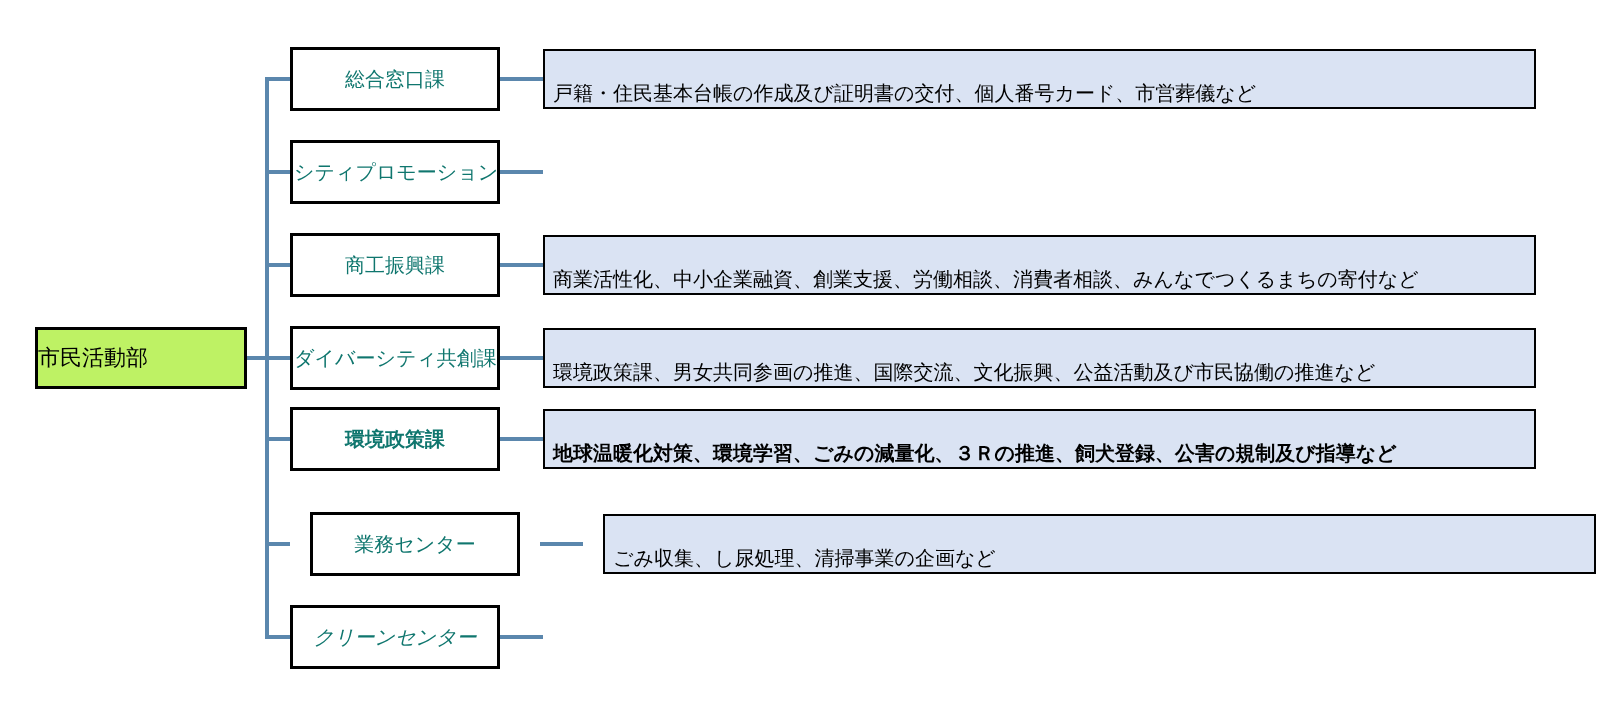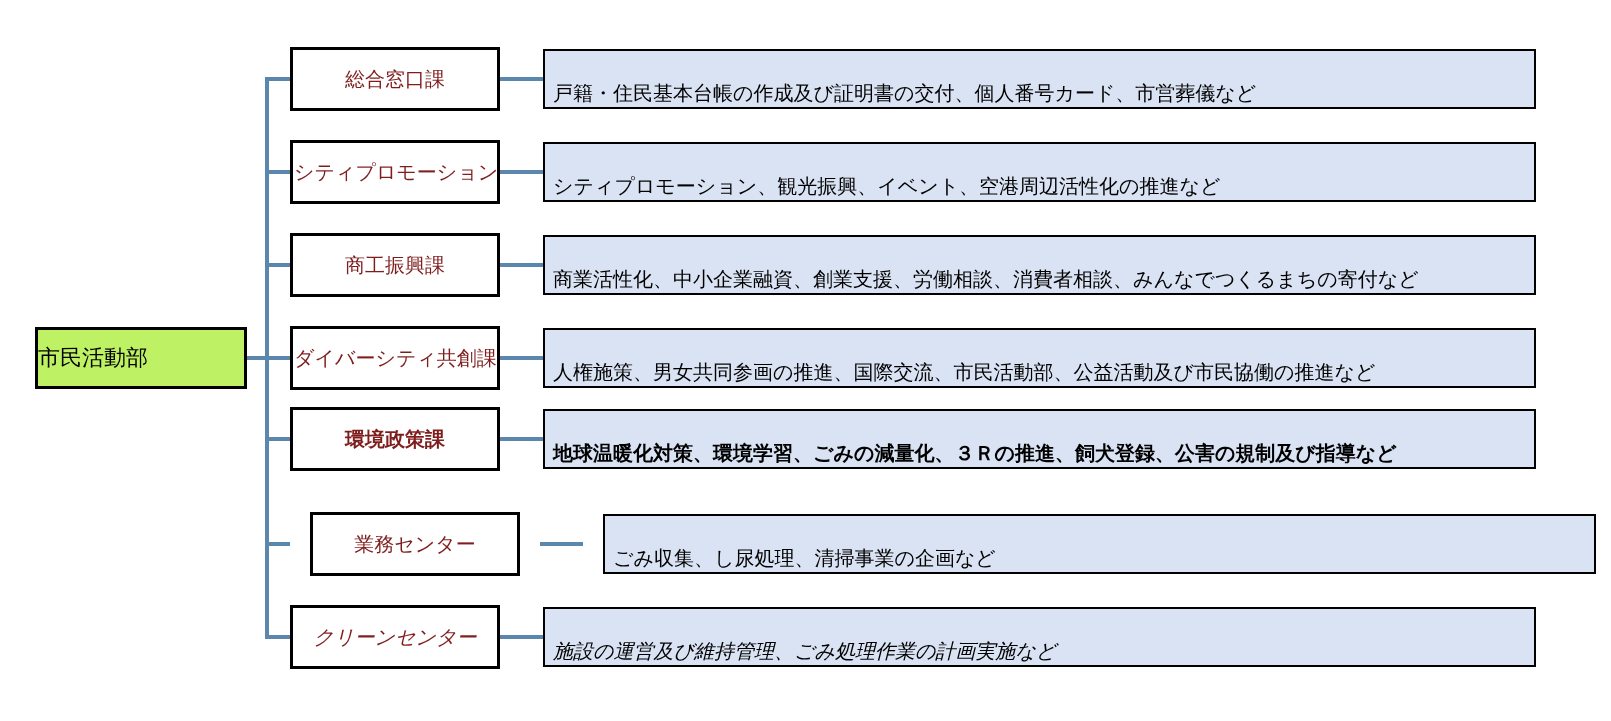--- a/index.html
+++ b/index.html
@@ -58,21 +58,21 @@
     width:23px; height:4px;
     background:var(--connector);
     flex:none;
   }
   .dept-box{
     flex:none;
     width:204px; height:58px;
     border:3px solid var(--box-border);
     background:#ffffff;
     display:flex; align-items:center; justify-content:center;
-    font-size:20px; color:#7f1d1d;
+    font-size:20px; color:#0f766e;
     white-space:nowrap;
     overflow:hidden;
   }
   .dept-box .dept-label{max-width:202px;}
   .link{
     width:43px; height:4px;
     background:var(--connector);
     flex:none;
   }
   .desc-box{
@@ -110,44 +110,41 @@
       <span>戸籍・住民基本台帳の作成及び証明書の交付、個人番号カード、市営葬儀など</span>
     </div>
   </div>
 
   <div class="row r2">
     <div class="stub"></div>
     <div class="dept-box">
       <span class="dept-label">シティプロモーション課</span>
     </div>
     <div class="link"></div>
-    <div class="desc-box">
-      <span>シティプロモーション、観光振興、イベント、空港周辺活性化の推進など</span>
-    </div>
   </div>
 
   <div class="row r3">
     <div class="stub"></div>
     <div class="dept-box">
       <span class="dept-label">商工振興課</span>
     </div>
     <div class="link"></div>
     <div class="desc-box">
       <span>商業活性化、中小企業融資、創業支援、労働相談、消費者相談、みんなでつくるまちの寄付など</span>
     </div>
   </div>
 
   <div class="row r4">
     <div class="stub"></div>
     <div class="dept-box">
       <span class="dept-label">ダイバーシティ共創課</span>
     </div>
     <div class="link"></div>
     <div class="desc-box">
-      <span>人権施策、男女共同参画の推進、国際交流、市民活動部、公益活動及び市民協働の推進など</span>
+      <span>環境政策課、男女共同参画の推進、国際交流、文化振興、公益活動及び市民協働の推進など</span>
     </div>
   </div>
 
   <div class="row r5">
     <div class="stub"></div>
     <div class="dept-box">
       <span class="dept-label">環境政策課</span>
     </div>
     <div class="link"></div>
     <div class="desc-box">
@@ -165,18 +162,15 @@
       <span>ごみ収集、し尿処理、清掃事業の企画など</span>
     </div>
   </div>
 
   <div class="row r7">
     <div class="stub"></div>
     <div class="dept-box">
       <span class="dept-label">クリーンセンター</span>
     </div>
     <div class="link"></div>
-    <div class="desc-box">
-      <span>施設の運営及び維持管理、ごみ処理作業の計画実施など</span>
-    </div>
   </div>
 
 </div>
 
 </body></html>

